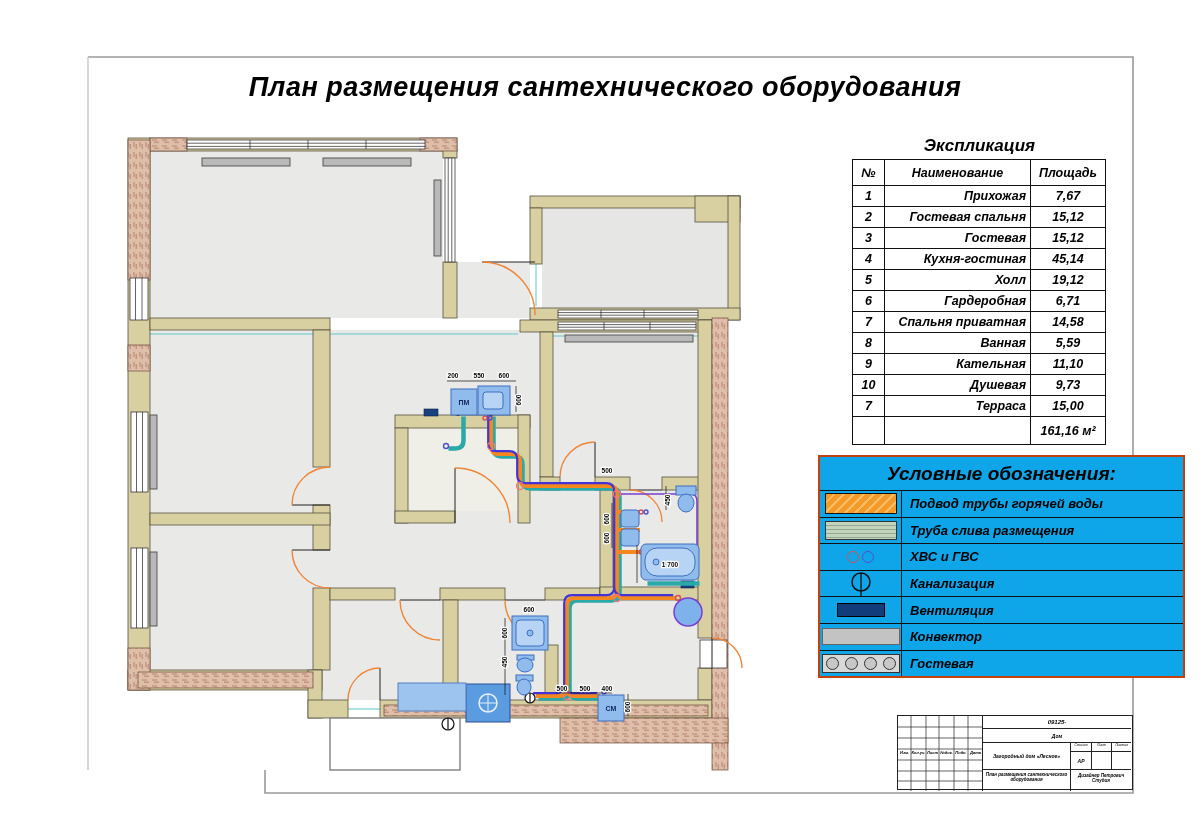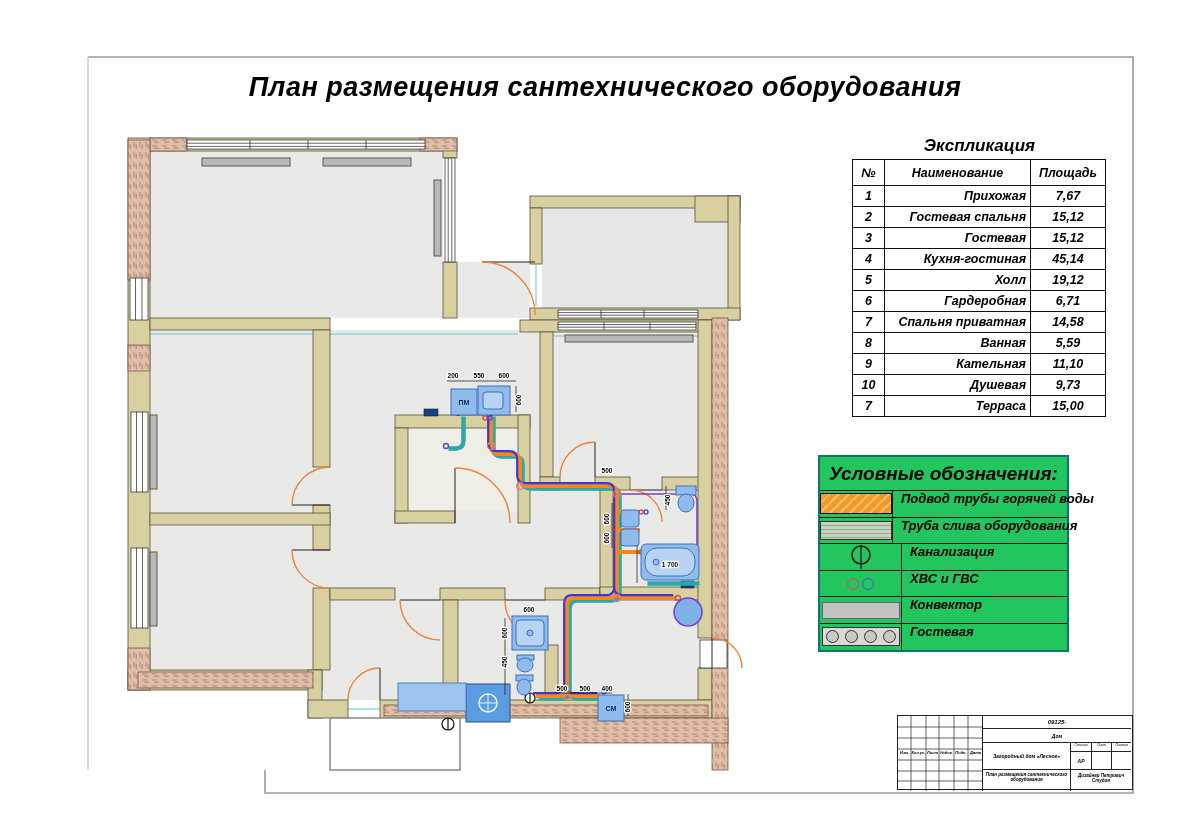--- a/index.html
+++ b/index.html
@@ -14,24 +14,24 @@
   #expl-title{text-align:center;font-size:17px;font-weight:bold;font-style:italic;margin-bottom:3px;}
   table.expl{border-collapse:collapse;table-layout:fixed;width:253px;
     font-style:italic;font-weight:bold;font-size:12.5px;}
   table.expl td,table.expl th{border:1.6px solid #111;padding:0 4px;height:20px;
     overflow:hidden;white-space:nowrap;}
   table.expl th{height:25px;font-size:12.5px;}
   td.c,th.c{text-align:center;}
   td.n{text-align:right;}
   tr.total td{height:27px;border-top:1.6px solid #111;}
   
-  #legend{left:818px;top:455px;width:251px;border:2px solid #0f766e;box-sizing:border-box;background:#22c55e;}
+  #legend{left:818px;top:455px;width:367px;border:2px solid #c2410c;box-sizing:border-box;background:#0ea5e9;}
   #legend-title{height:33px;line-height:33px;text-align:center;font-size:19px;
     font-weight:bold;font-style:italic;border-bottom:1.6px solid #111;}
-  .lrow{display:flex;height:25.6px;border-bottom:1.3px solid #111;}
+  .lrow{display:flex;height:25.6px;border-bottom:1.3px solid #111;align-items:center;}
   .lrow:last-child{border-bottom:none;}
   .lsym{width:82px;display:flex;align-items:center;justify-content:center;
     border-right:1.3px solid #111;height:100%;box-sizing:border-box;}
   .llab{flex:1;padding-left:8px;font-size:13px;font-weight:bold;font-style:italic;white-space:nowrap;}
   .sw-hot{width:70px;height:19px;border:1.5px solid #111;
     background:repeating-linear-gradient(135deg,#f49a28 0 5px,#f8bd67 5px 7px);}
   .sw-cold{width:70px;height:19px;border:1.5px solid #111;
     background:repeating-linear-gradient(135deg,#2326cf 0 5px,#5b5bf0 5px 7px);}
   .sw-sewer{width:70px;height:17px;border:1.2px solid #333;
     background:repeating-linear-gradient(180deg,#c3d4bd 0 3px,#93a893 3px 4px);}
@@ -380,53 +380,64 @@
     <tr>
           <td class="c">10</td>
           <td class="n">Душевая</td>
           <td class="c">9,73</td>
         </tr>
     <tr>
           <td class="c">7</td>
           <td class="n">Терраса</td>
           <td class="c">15,00</td>
         </tr>
+    <tr class="total">
+      <td></td>
+          <td></td>
+      <td class="c">161,16 м²</td>
+    </tr>
   </tbody>
     </table>
 </div>
 
 <div id="legend" class="abs">
   <div id="legend-title">Условные обозначения:</div>
   <div class="lrow">
     <div class="lsym">
         <div class="sw-hot"></div>
       </div>
     <div class="llab">Подвод  трубы горячей воды</div>
   </div>
   <div class="lrow">
     <div class="lsym">
         <div class="sw-sewer"></div>
       </div>
-    <div class="llab">Труба слива оборудования</div>
+    <div class="llab">Труба слива размещения</div>
+  </div>
+  <div class="lrow">
+    <div class="lsym">
+      <span class="pt pt-red"></span>
+      <span class="pt pt-blue"></span>
+    </div>
+    <div class="llab">ХВС и ГВС</div>
   </div>
   <div class="lrow">
     <div class="lsym">
       <svg width="26" height="26" viewBox="0 0 26 26">
         <circle cx="13" cy="11" r="9" fill="none" stroke="#111" stroke-width="1.5"></circle>
         <path d="M13,2 V20 M13,20 V25" stroke="#111" stroke-width="1.3"></path>
       </svg>
     </div>
     <div class="llab">Канализация</div>
   </div>
   <div class="lrow">
     <div class="lsym">
-      <span class="pt pt-red"></span>
-      <span class="pt pt-blue"></span>
-    </div>
-    <div class="llab">ХВС и ГВС</div>
+        <div class="sw-vent"></div>
+      </div>
+    <div class="llab">Вентиляция</div>
   </div>
   <div class="lrow">
     <div class="lsym">
         <div class="sw-conv"></div>
       </div>
     <div class="llab">Конвектор</div>
   </div>
   <div class="lrow">
     <div class="lsym">
       <div class="sw-coll">

